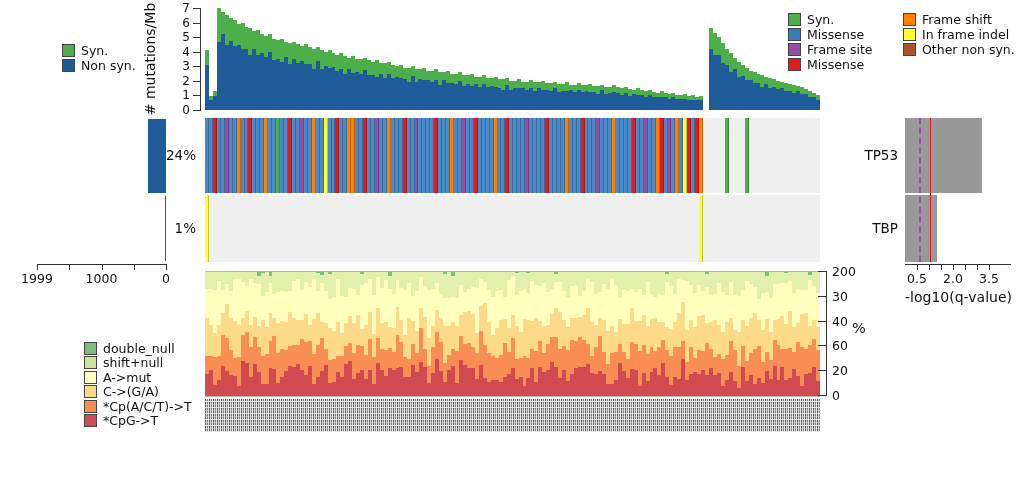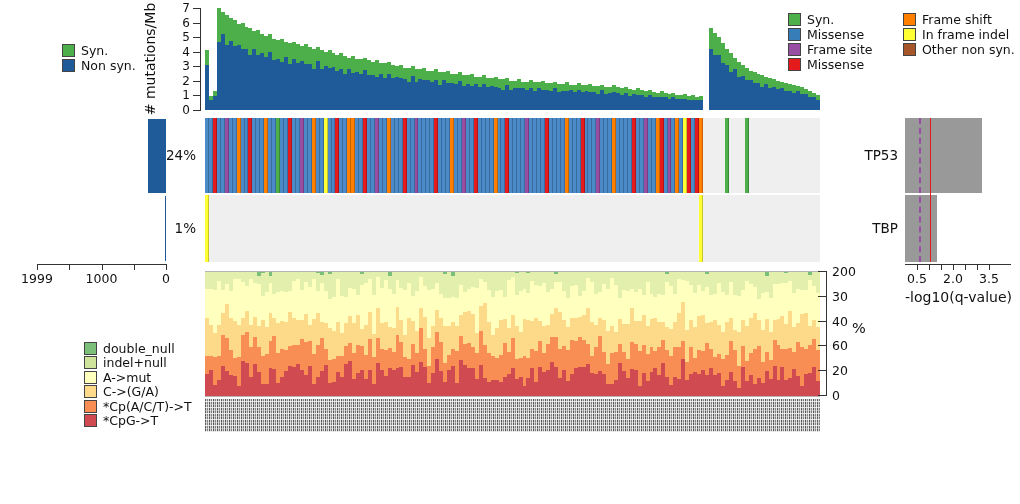--- a/index.html
+++ b/index.html
@@ -2312,21 +2312,21 @@
   <div class="abs" id="pct-unit">%</div>
   <div class="abs" id="sample-labels"></div>
 
   <div class="abs legend" id="legend-cats">
     <div class="legend-row">
       <span class="swatch" style="background: rgb(124, 191, 123);"></span>
       <span>double_null</span>
     </div>
     <div class="legend-row">
       <span class="swatch" style="background: rgb(207, 227, 154);"></span>
-      <span>indel+null</span>
+      <span>shift+null</span>
     </div>
     <div class="legend-row">
       <span class="swatch" style="background: rgb(255, 255, 190);"></span>
       <span>A-&gt;mut</span>
     </div>
     <div class="legend-row">
       <span class="swatch" style="background: rgb(253, 217, 138);"></span>
       <span>C-&gt;(G/A)</span>
     </div>
     <div class="legend-row">

